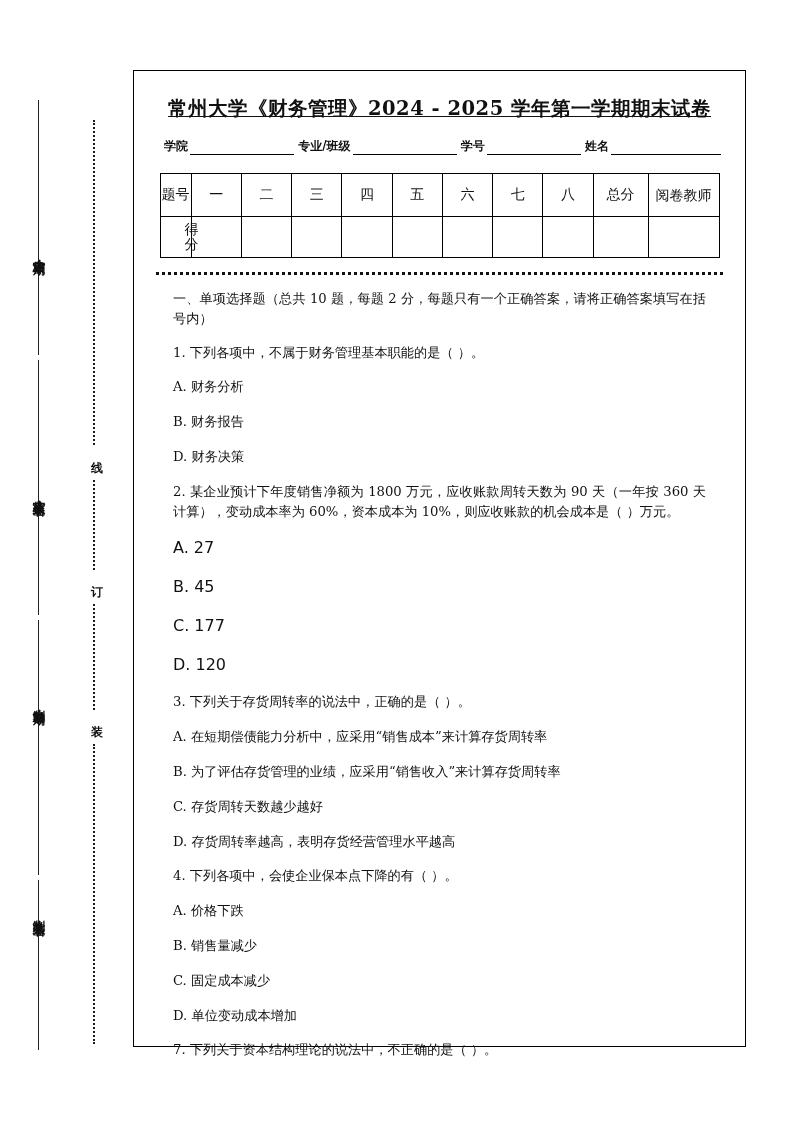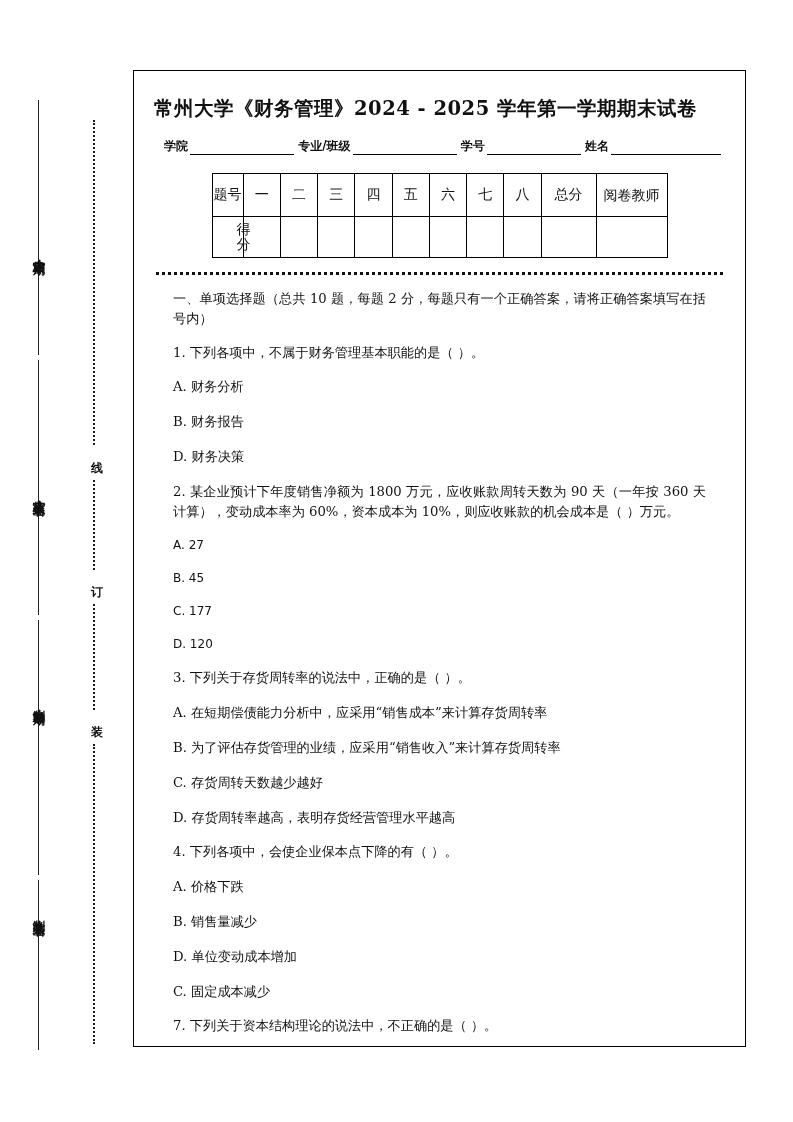--- a/index.html
+++ b/index.html
@@ -70,24 +70,25 @@
     box-sizing: border-box;
   }
   .frame-inner {
     padding: 16px 20px 0 20px;
   }
 
   .exam-title {
     font-family: "DejaVu Serif", "Liberation Serif", serif;
     font-size: 19.5px;
     font-weight: bold;
-    text-align: left;
+    text-align: center;
     letter-spacing: 0.5px;
     margin: 8px 0 16px 0;
     white-space: nowrap;
+    text-decoration: underline;
   }
 
   
   .info-line {
     display: flex;
     align-items: flex-end;
     font-family: "DejaVu Serif", "Liberation Serif", serif;
     font-size: 12px;
     font-weight: bold;
     margin: 0 4px 18px 10px;
@@ -101,21 +102,21 @@
   }
   .b1 { width: 104px; }
   .b2 { width: 104px; }
   .b3 { width: 94px; }
   .b4 { width: 110px; }
 
   
   table.score-table {
     border-collapse: collapse;
     margin: 0 auto;
-    width: 456px;
+    width: 560px;
     table-layout: fixed;
   }
   table.score-table td {
     border: 1px solid #000;
     text-align: center;
     vertical-align: middle;
     font-family: "DejaVu Serif", "Liberation Serif", serif;
     font-size: 14px;
     padding: 0;
   }
@@ -150,21 +151,21 @@
   }
   .q-stem {
     margin: 0 0 15px 0;
     text-align: justify;
   }
   .q-opt {
     margin: 0 0 15px 0;
   }
   .opt-latin {
     font-family: "DejaVu Sans", "Liberation Sans", sans-serif;
-    font-size: 12px;
+    font-size: 16px;
   }
 
   .footer-page {
     position: absolute;
     left: 0;
     top: 1124px;
     width: 793px;
     text-align: center;
     font-family: "DejaVu Serif", "Liberation Serif", serif;
     font-size: 12.5px;
@@ -276,22 +277,22 @@
         <div class="q-opt">A. 在短期偿债能力分析中，应采用“销售成本”来计算存货周转率</div>
         <div class="q-opt">B. 为了评估存货管理的业绩，应采用“销售收入”来计算存货周转率</div>
         <div class="q-opt">C. 存货周转天数越少越好</div>
         <div class="q-opt">D. 存货周转率越高，表明存货经营管理水平越高</div>
       </div>
 
       <div>
         <div class="q-stem">4. 下列各项中，会使企业保本点下降的有（  ）。</div>
         <div class="q-opt">A. 价格下跌</div>
         <div class="q-opt">B. 销售量减少</div>
+        <div class="q-opt">C. 固定成本减少</div>
         <div class="q-opt">D. 单位变动成本增加</div>
-        <div class="q-opt">C. 固定成本减少</div>
       </div>
 
       <div>
         <div class="q-stem">7. 下列关于资本结构理论的说法中，不正确的是（  ）。</div>
       </div>
     </div>
 
   </div>
 </div>
 

